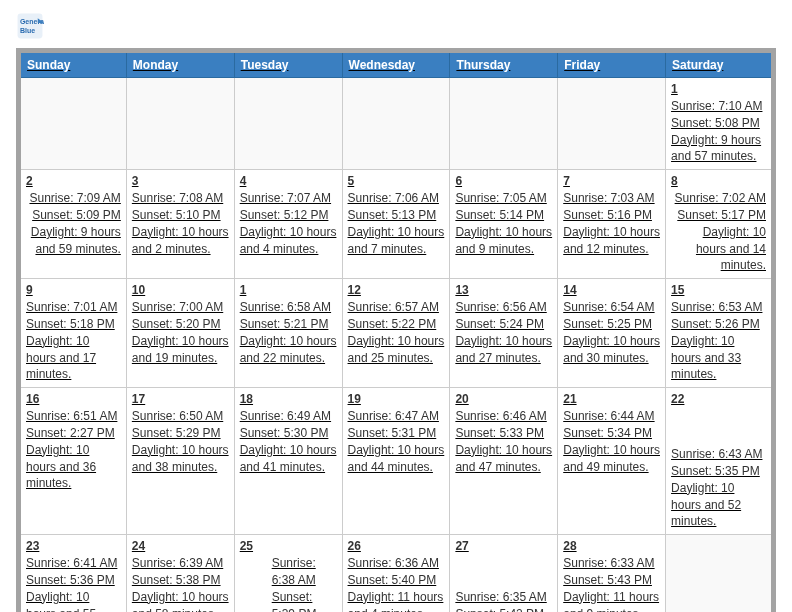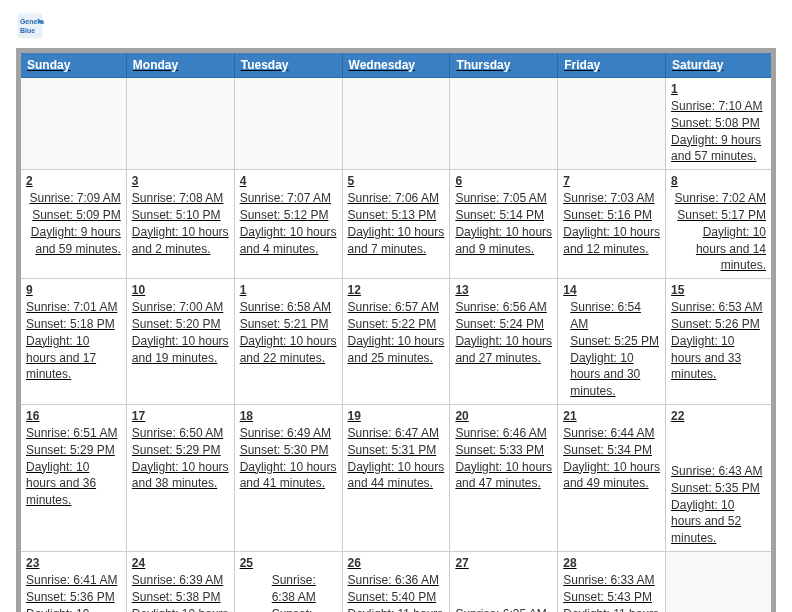--- a/index.html
+++ b/index.html
@@ -210,36 +210,36 @@
 Daylight: 10 hours and 25 minutes.</div>
           </td>
           <td>
             <span class="day-number">13</span>
             <div class="day-info" style="white-space: pre-line;">Sunrise: 6:56 AM
 Sunset: 5:24 PM
 Daylight: 10 hours and 27 minutes.</div>
           </td>
           <td>
             <span class="day-number">14</span>
-            <div class="day-info" style="white-space: pre-line; margin-left: 7px;">Sunrise: 6:54 AM
+            <div class="day-info" style="white-space: pre-line;">Sunrise: 6:54 AM
 Sunset: 5:25 PM
 Daylight: 10 hours and 30 minutes.</div>
           </td>
           <td>
             <span class="day-number">15</span>
             <div class="day-info" style="white-space: pre-line;">Sunrise: 6:53 AM
 Sunset: 5:26 PM
 Daylight: 10 hours and 33 minutes.</div>
           </td>
         </tr>
         <tr>
           <td>
             <span class="day-number">16</span>
             <div class="day-info" style="white-space: pre-line;">Sunrise: 6:51 AM
-Sunset: 5:29 PM
+Sunset: 2:27 PM
 Daylight: 10 hours and 36 minutes.</div>
           </td>
           <td>
             <span class="day-number">17</span>
             <div class="day-info" style="white-space: pre-line;">Sunrise: 6:50 AM
 Sunset: 5:29 PM
 Daylight: 10 hours and 38 minutes.</div>
           </td>
           <td>
             <span class="day-number">18</span>

